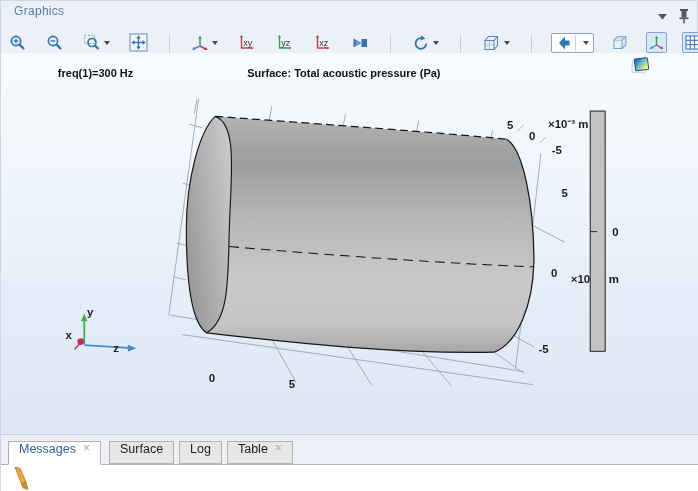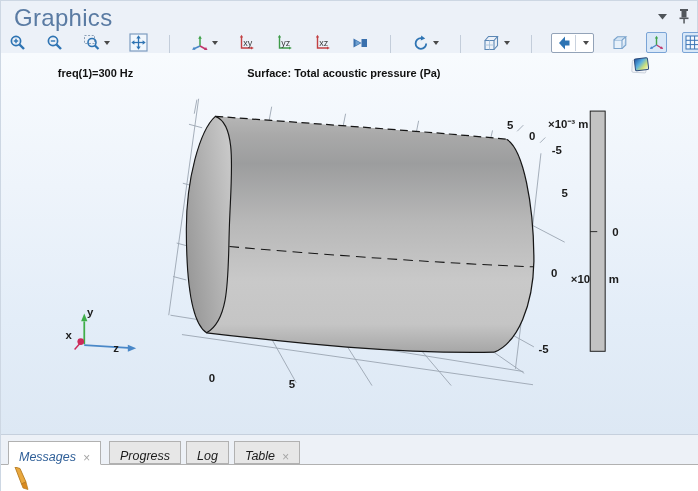--- a/index.html
+++ b/index.html
@@ -2,43 +2,43 @@
 <html><head>
 <meta charset="utf-8">
 <style>
   * { margin:0; padding:0; box-sizing:border-box; }
   html,body { width:698px; height:491px; }
   body { font-family:"Liberation Sans", sans-serif; background:#ecf1f8; overflow:hidden; }
   #window { position:relative; width:698px; height:491px; background:#ecf1f8; border:1px solid #cdd7e3; }
 
   
   #panel-header { position:absolute; left:0; top:0; width:100%; height:28px; }
-  #panel-title { position:absolute; left:13px; top:3px; font-size:24px; font-weight:400; color:#5a7ba3; letter-spacing:0.3px; }
+  #panel-title { position:absolute; left:13px; top:3px; font-size:12px; font-weight:400; color:#5a7ba3; letter-spacing:0.3px; }
   #header-right { position:absolute; right:8px; top:8px; display:flex; gap:12px; align-items:center; }
 
   
   #toolbar { position:absolute; left:6px; top:28px; height:24px; display:flex; align-items:flex-end; gap:15px; }
   .tbtn { display:flex; align-items:center; justify-content:center; height:21px; padding:1px 1px; border:1px solid transparent; border-radius:2px; }
   .tbtn svg { display:block; }
   .tbtn.toggled { background:#d9e8f8; border:1px solid #7aa4d6; }
   .caret { width:0; height:0; border-left:3.5px solid transparent; border-right:3.5px solid transparent; border-top:4px solid #4a4a4a; margin-left:3px; }
   .tsep { width:1px; height:18px; background:#c3cdda; margin:0 4px; }
   #view-combo { display:flex; align-items:center; height:20px; border:1px solid #93a3b8; background:#fff; border-radius:2px; padding:0 4px; gap:4px; }
   #view-combo .divider { width:1px; height:16px; background:#c9d2de; }
 
   
   #canvas { position:absolute; left:0; top:52px; width:698px; height:381px;
             background:linear-gradient(180deg,#f8fbfe 0%, #eef4fb 35%, #e3edf8 70%, #dde8f4 100%); overflow:hidden;font-weight:bold; }
   #scene { position:absolute; left:0; top:0; }
 
   
   #bottom-panel { position:absolute; left:0; top:433px; width:698px; height:58px; background:#edf1f7; border-top:1px solid #c6d0dd; }
   #tabbar { position:relative; display:flex; align-items:flex-end; height:29px; padding-left:7px; }
-  .tab { position:relative; display:flex; align-items:flex-end; height:23px; padding:0 10px; font-size:12.5px; color:#1c1c1c;
-         background:#e7e7e7; border:1px solid #b1b1b1; margin-right:5px; white-space:nowrap; z-index:1;font-style:italic; }
+  .tab { position:relative; display:flex; align-items:flex-start; height:23px; padding:0 10px; font-size:12.5px; color:#1c1c1c;
+         background:#e7e7e7; border:1px solid #b1b1b1; margin-right:5px; white-space:nowrap; z-index:1; }
   .tab.active { background:#ffffff; color:#2f5f98; border-bottom-color:#ffffff; z-index:3; margin-bottom:-1px; height:24px; margin-right:8px; }
   .tab .close { margin-left:7px; color:#a5a5a5; font-size:12px; line-height:1; }
   #tab-content { position:relative; height:29px; background:#ffffff; border-top:1px solid #b1b1b1; }
   #cursor-wrap { position:absolute; left:10px; top:2px; }
 </style>
 </head>
 <body>
 
 <div id="window">
 
@@ -330,21 +330,21 @@
     </svg>
   </div>
 
   <div id="bottom-panel">
     <div id="tabbar">
       <div class="tab active">
         <span>Messages</span>
         <span class="close">×</span>
       </div>
       <div class="tab">
-        <span>Progress</span>
+        <span>Surface</span>
       </div>
       <div class="tab">
         <span>Log</span>
       </div>
       <div class="tab">
         <span>Table</span>
         <span class="close">×</span>
       </div>
     </div>
     <div id="tab-content">

